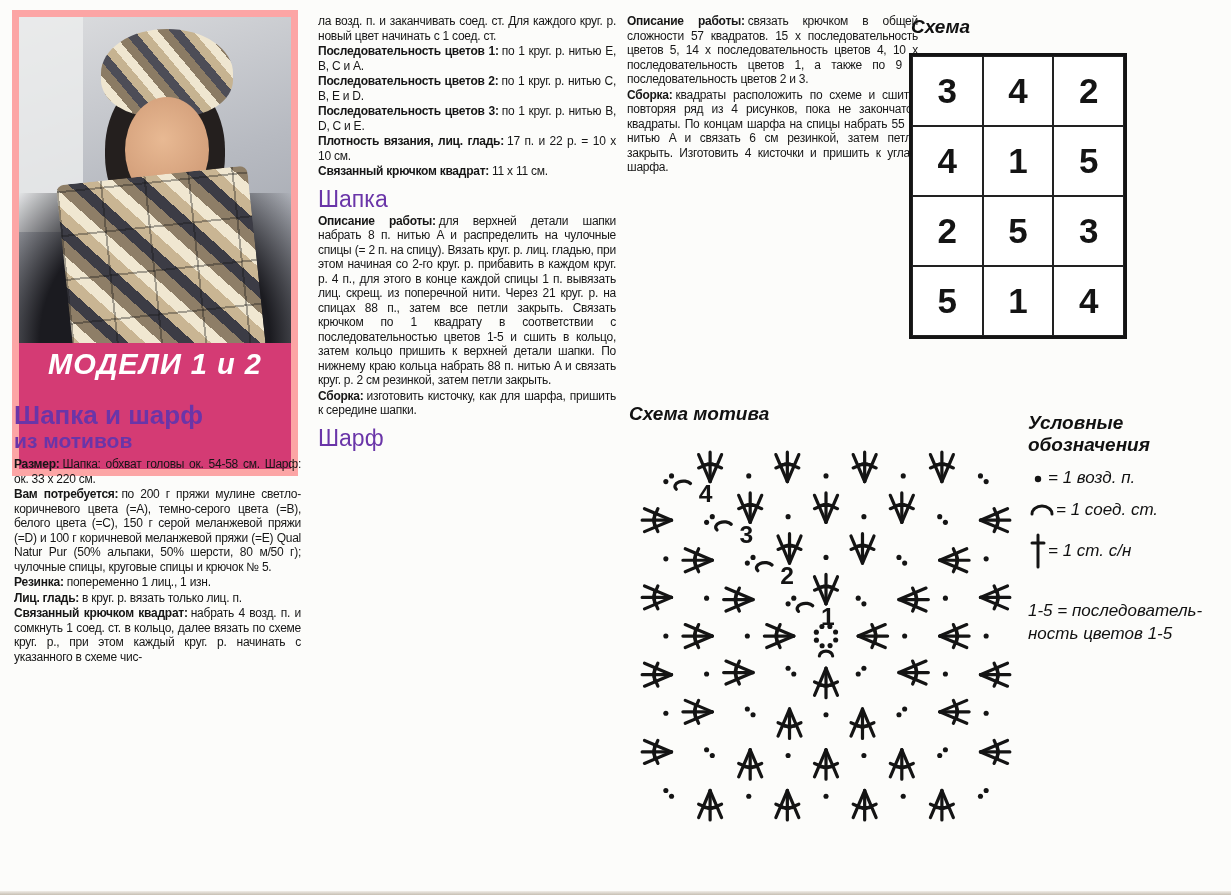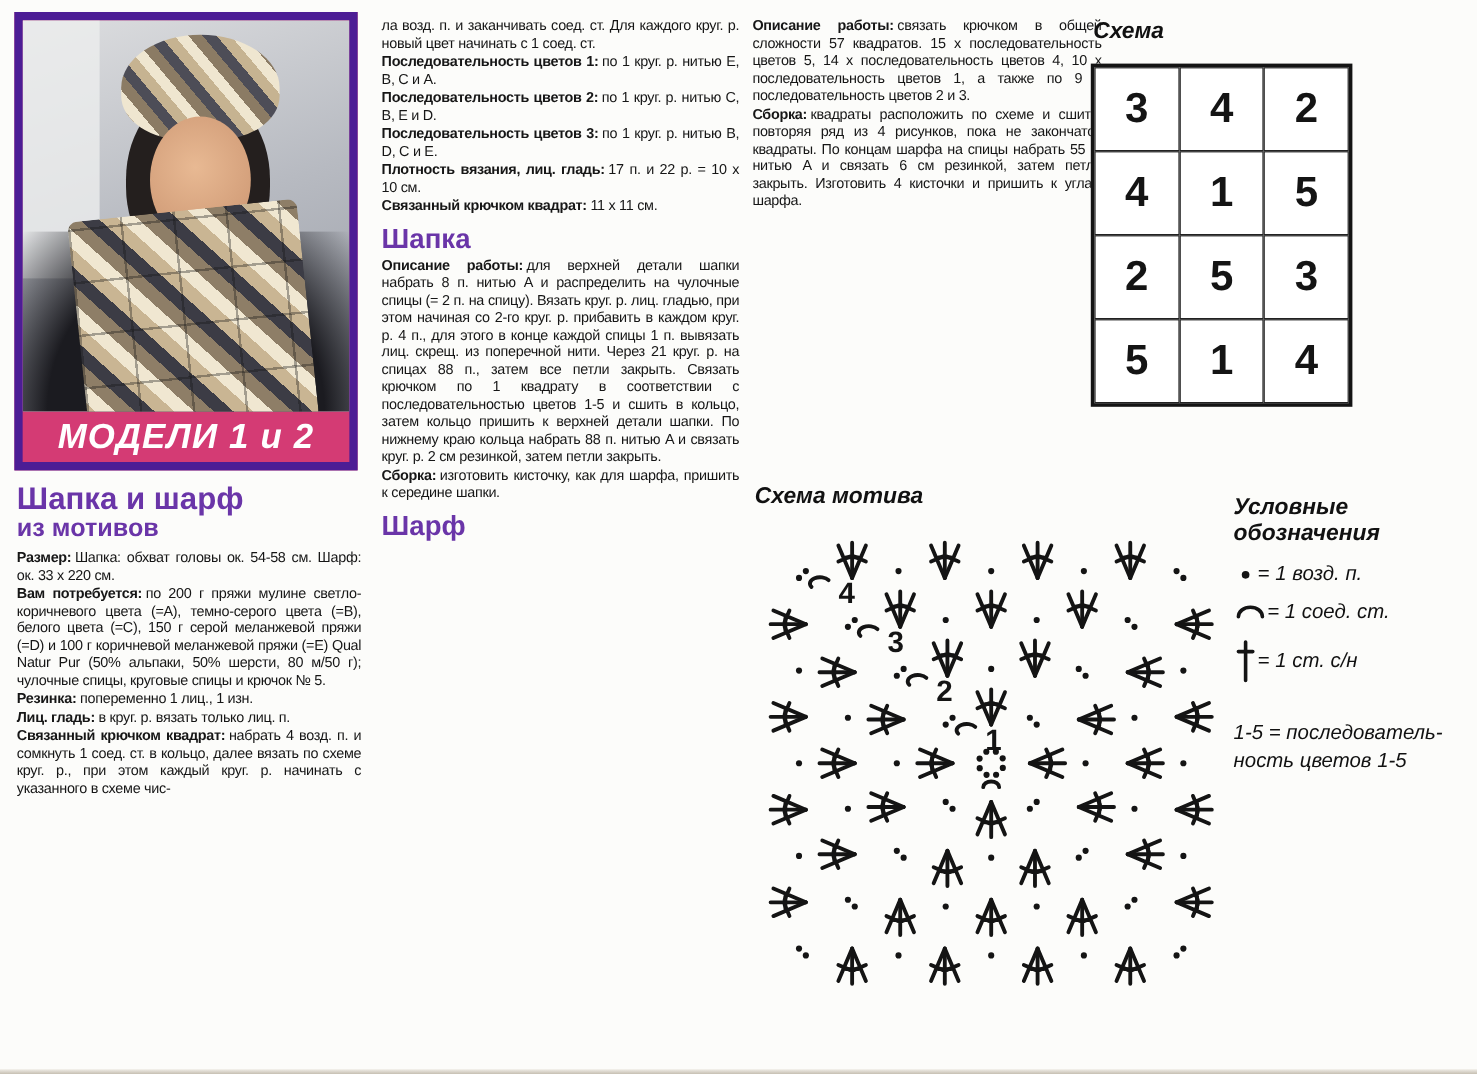--- a/index.html
+++ b/index.html
@@ -1,21 +1,21 @@
 <!DOCTYPE html>
 <html><head>
 <meta charset="utf-8">
 <style>
   html,body{margin:0;padding:0;background:#ffffff;}
   .page{position:relative;width:1231px;height:895px;background:#fcfcfa;overflow:hidden;
         font-family:"Liberation Sans",sans-serif;color:#161616;}
 
   
-  .photo-card{position:absolute;left:12px;top:10px;width:286px;height:382px;
-              border:7px solid #4c1d95;box-sizing:border-box;background:#d43b74;}
+  .photo-card{position:absolute;left:12px;top:10px;width:286px;height:466px;
+              border:7px solid #fca5a5;box-sizing:border-box;background:#d43b74;}
   .photo{position:relative;height:326px;background:linear-gradient(160deg,#dddee0,#b7bac1 50%,#989ca5);overflow:hidden;}
   .ph-strip{position:absolute;left:0;top:0;width:64px;height:215px;background:#eceded;opacity:.8;}
   .ph-hair{position:absolute;left:86px;top:58px;width:120px;height:155px;border-radius:48%;background:#241f1e;}
   .ph-hat{position:absolute;left:82px;top:12px;width:132px;height:88px;border-radius:50% 50% 42% 42%;
           background:repeating-linear-gradient(50deg,#4d4d57 0 9px,#c6b391 9px 18px,#efe6d0 18px 27px,#8b7b64 27px 36px);}
   .ph-face{position:absolute;left:106px;top:80px;width:84px;height:106px;border-radius:50%;
            background:radial-gradient(circle at 45% 40%,#e8b993,#c8916d);}
   .ph-top{position:absolute;left:0;bottom:0;width:100%;height:150px;
           background:radial-gradient(ellipse at 50% 100%,#1b1b20 60%,rgba(27,27,32,0) 100%);}
   .ph-scarf{position:absolute;left:46px;top:158px;width:192px;height:184px;transform:rotate(-6deg);border-radius:8px;
@@ -30,21 +30,21 @@
   .col{position:absolute;}
   .col1{left:14px;top:402px;width:287px;}
   .col2{left:318px;top:14px;width:298px;}
   .col3{left:627px;top:14px;width:291px;}
   p.just{text-align:justify;margin:0;font-size:12px;line-height:1.21;letter-spacing:-0.25px;}
   p.just + p.just{margin-top:1px;}
   b.runin{font-weight:bold;padding-right:3px;}
   h1.title{margin:0 0 6px 0;color:#6a35a8;line-height:1.0;}
   h1.title .t1{display:block;font-size:26px;font-weight:bold;}
   h1.title .t2{display:block;font-size:21px;font-weight:bold;margin-top:2px;}
-  h2.purple{margin:9px 0 3px 0;color:#6a35a8;font-size:23px;font-weight:bold;line-height:1;}
+  h2.purple{margin:9px 0 3px 0;color:#6a35a8;font-size:23px;font-weight:normal;line-height:1;}
   h2.purple.last{margin-bottom:0;}
 
   
   .schema{position:absolute;left:909px;top:16px;width:292px;}
   .dgm-title{font-style:italic;font-weight:bold;font-size:19px;margin:0 0 0 2px;color:#111;}
   .sgrid{margin-top:15px;width:212px;border:3px solid #141414;display:grid;grid-template-columns:repeat(3,1fr);background:#fff;}
   .scell{height:68px;border:1px solid #222;display:flex;align-items:center;justify-content:center;
          font-size:35px;font-weight:bold;color:#141414;}
 
   

